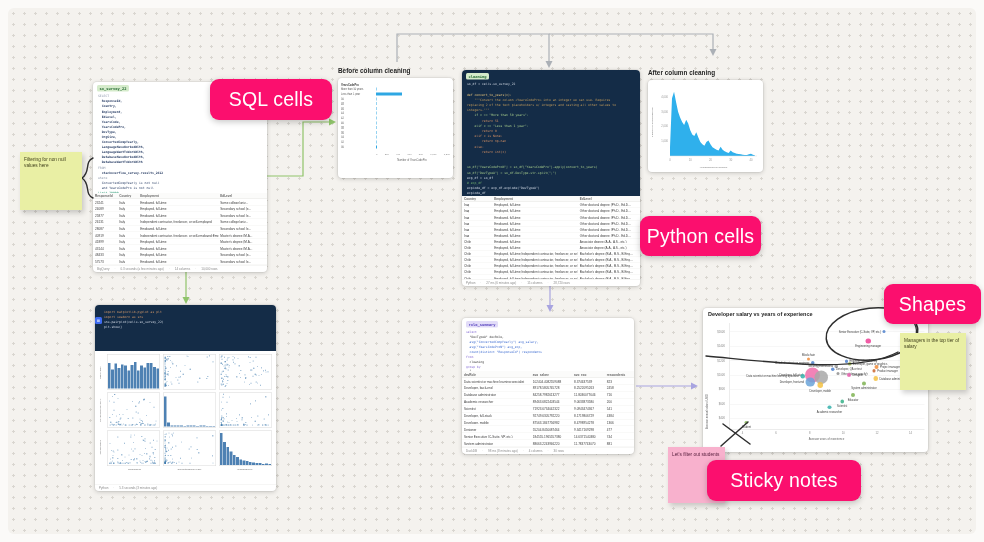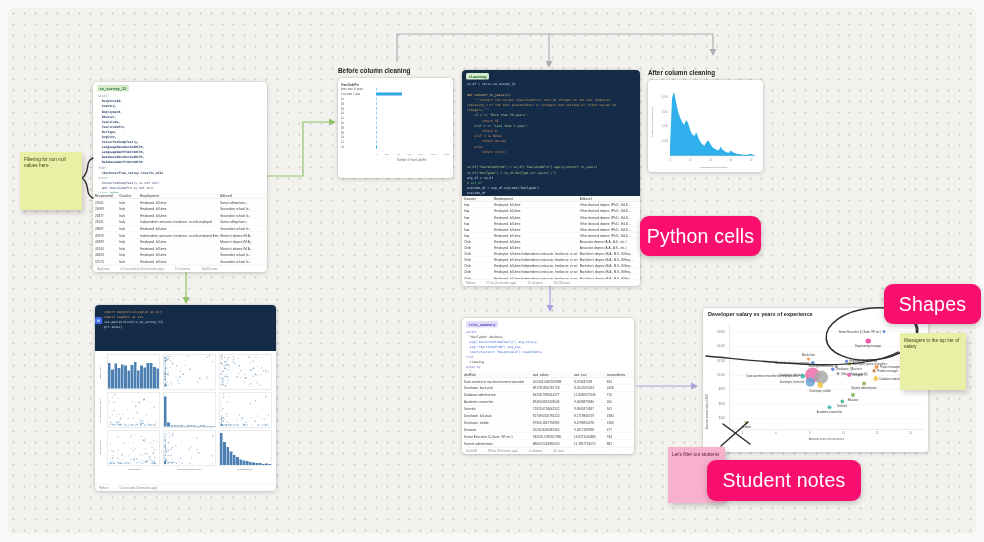--- a/index.html
+++ b/index.html
@@ -1250,22 +1250,25 @@
     <div class="x2" style="width:132px;height:114px">
       <p class="sticky-text">Managers in the top tier of salary</p>
     </div>
   </div>
   <div class="sticky s-pink" style="left:668px;top:447px;width:57px;height:56px">
     <div class="x2" style="width:114px;height:112px">
       <p class="sticky-text">Let's filter out students</p>
     </div>
   </div>
 
+  <div class="plabel" style="left:210px;top:79px;width:122px;height:41px">
+    <span>SQL cells</span>
+  </div>
   <div class="plabel" style="left:640px;top:216px;width:121px;height:40px">
     <span>Python cells</span>
   </div>
   <div class="plabel" style="left:884px;top:284px;width:97px;height:40px">
     <span>Shapes</span>
   </div>
   <div class="plabel" style="left:707px;top:460px;width:154px;height:41px">
-    <span>Student notes</span>
+    <span>Sticky notes</span>
   </div>
 </div>
 
 </body></html>

